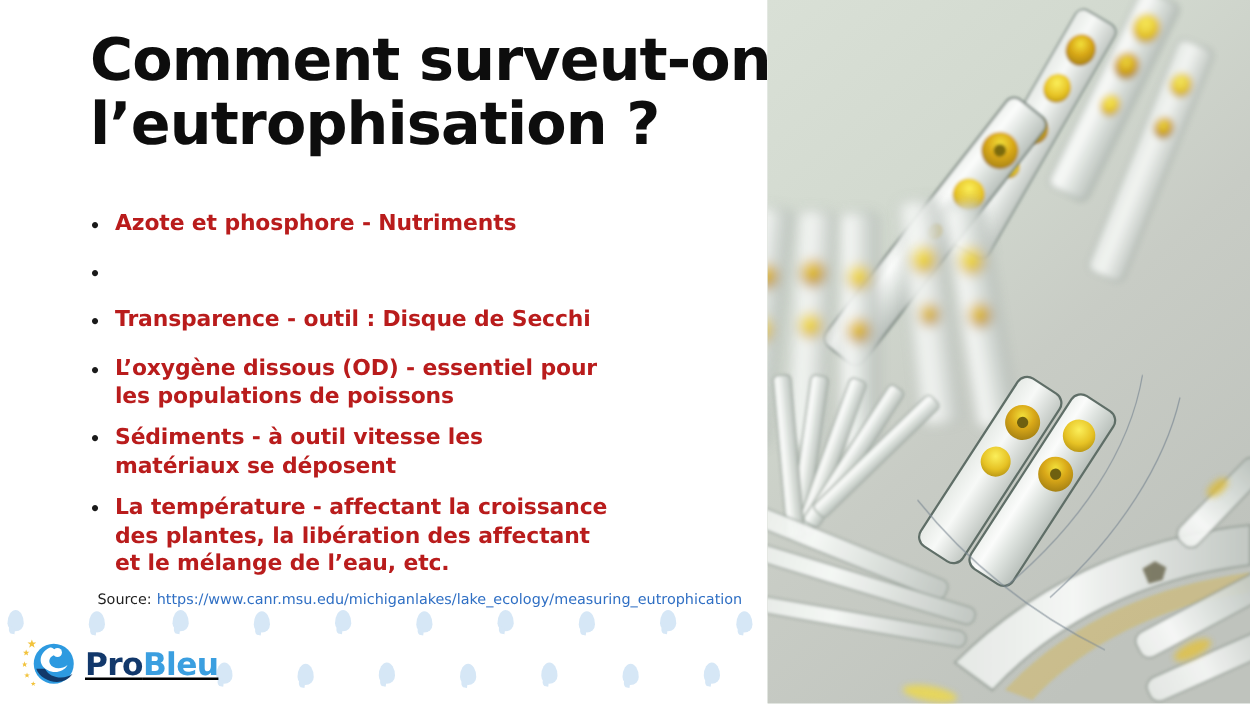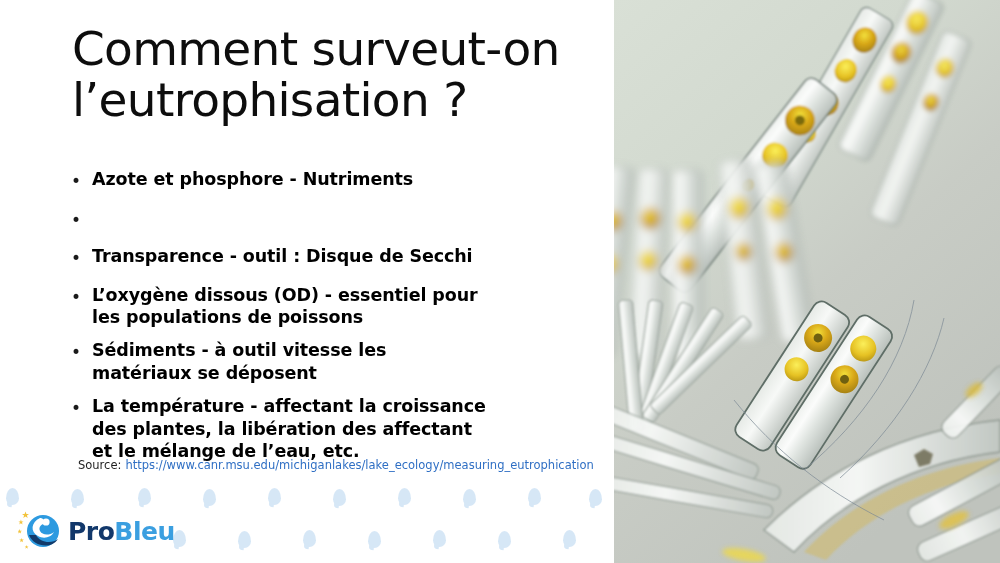--- a/index.html
+++ b/index.html
@@ -51,21 +51,21 @@
     transform: rotate(8deg);
   }
 
   
   .title {
     position: absolute;
     left: 72px;
     top: 24px;
     width: 600px;
     font-size: 47px;
-    font-weight: 400;
+    font-weight: 700;
     line-height: 1.08;
     letter-spacing: -0.7px;
     color: #0d0d0d;
     white-space: pre-line;
   }
 
   
   .bullets {
     position: absolute;
     left: 66px;
@@ -85,49 +85,50 @@
     line-height: 1.62;
     text-align: left;
     padding-left: 5px;
     box-sizing: border-box;
   }
   .bullet-text {
     flex: 1 1 auto;
     font-size: 17.5px;
     font-weight: 700;
     line-height: 1.28;
-    color: #000000;
+    color: #b91c1c;
     white-space: pre-line;
     letter-spacing: -0.1px;
   }
 
   
   .source {
     position: absolute;
     left: 78px;
-    top: 458px;
+    top: 472px;
     font-size: 11.5px;
     color: #262626;
     font-family: "DejaVu Sans", "Liberation Sans", sans-serif;
     white-space: nowrap;
   }
   .source .src-label { color: #1f1f1f; }
   .source .src-url {
     color: #2f6fc4;
     margin-left: 4px;
   }
 
   
   .logo {
     position: absolute;
     left: 18px;
     top: 508px;
     display: flex;
     align-items: center;
     height: 46px;
+    text-decoration: underline;
   }
   .logo-mark {
     width: 46px;
     height: 46px;
     flex: 0 0 auto;
   }
   .logo-text {
     font-size: 25px;
     font-weight: 700;
     letter-spacing: -0.5px;

